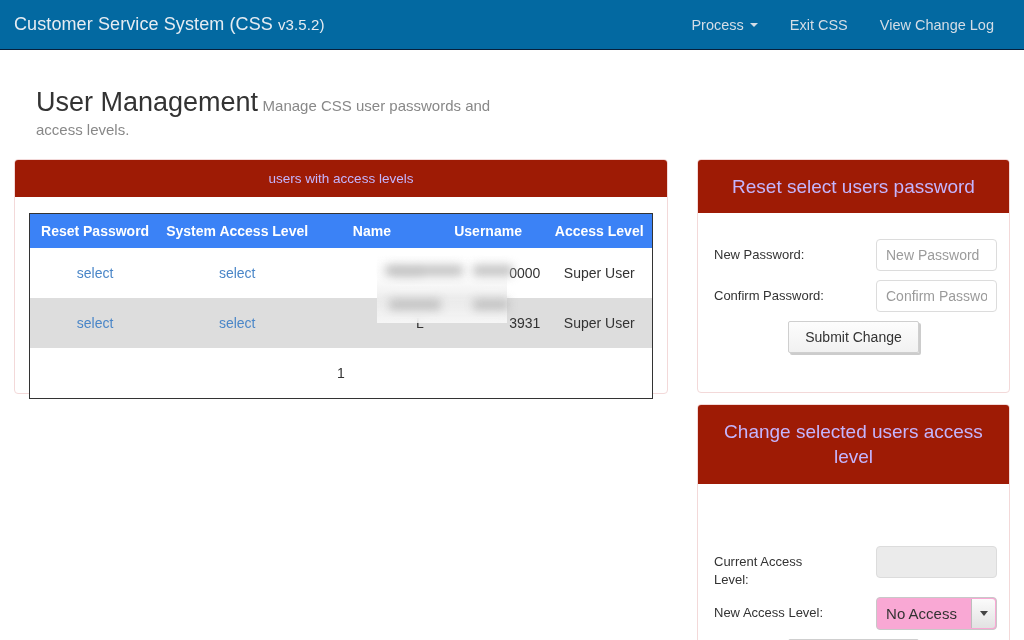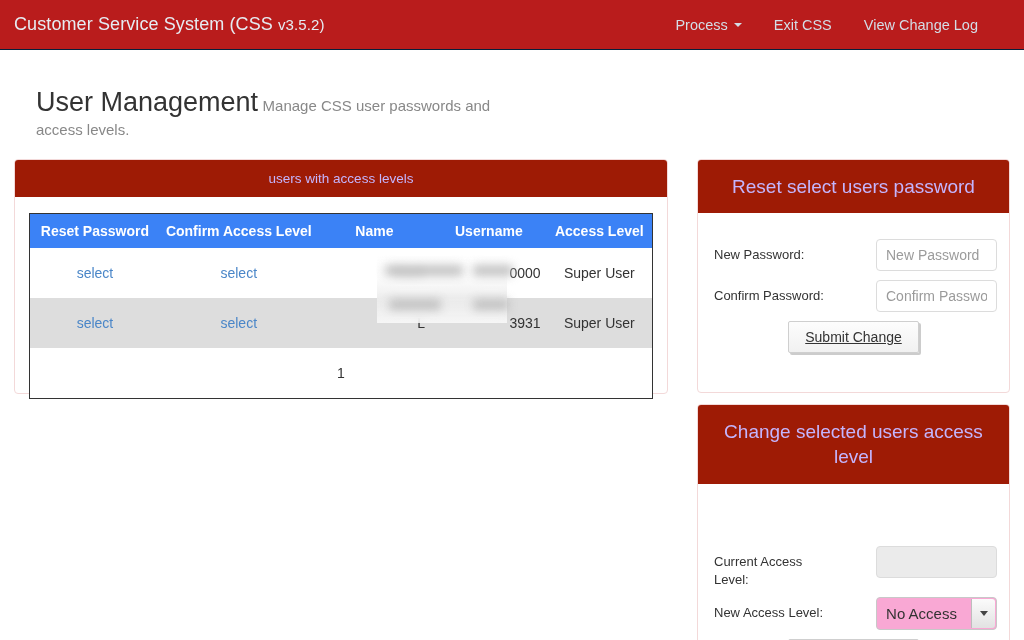--- a/index.html
+++ b/index.html
@@ -9,27 +9,27 @@
     height: 640px;
     overflow: hidden;
     background: #ffffff;
     font-family: "Liberation Sans", sans-serif;
     color: #333333;
   }
 
   
   .navbar {
     height: 50px;
-    background: #b91c1c;
+    background: #0369a1;
     border-bottom: 1px solid #06203c;
     display: flex;
     align-items: center;
     justify-content: space-between;
     box-sizing: border-box;
-    padding: 0 16px 0 14px;
+    padding: 0 0 0 14px;
     gap: 39px;
   }
   .brand {
     color: #e6ecf2;
     font-size: 18px;
     letter-spacing: 0.1px;
     white-space: nowrap;
   }
   .brand .ver {
     font-size: 15px;
@@ -273,21 +273,20 @@
     padding: 7px 16px;
     font-size: 14px;
     font-family: "Liberation Sans", sans-serif;
     color: #333333;
     background: linear-gradient(#fdfdfd, #f1f1f1);
     border: 1px solid #cfcfcf;
     border-radius: 2px;
     box-shadow: 2px 2px 0 rgba(0,0,0,0.20);
     cursor: pointer;
     white-space: nowrap;
-    text-decoration: underline;
   }
   .spacer-top { height: 14px; }
 </style>
 </head>
 <body>
 
 <div class="navbar">
   <div class="brand">
     <span>Customer Service System (CSS </span><span class="ver">v3.5.2)</span>
   </div>
@@ -315,21 +314,21 @@
   <div class="panel" id="users-panel">
     <div class="panel-heading panel-title-sm">
       <span>users with access levels</span>
     </div>
     <div class="panel-body">
       <div class="table-wrap">
         <table class="users">
           <thead>
             <tr>
               <th style="width:21%">Reset Password</th>
-              <th style="width:24%">Confirm Access Level</th>
+              <th style="width:24%">System Access Level</th>
               <th style="width:19%">Name</th>
               <th style="width:19%">Username</th>
               <th style="width:17%">Access Level</th>
             </tr>
           </thead>
           <tbody>
             <tr class="plain">
               <td><span class="rowlink">select</span></td>
               <td><span class="rowlink">select</span></td>
               <td style="text-align:right">Mark</td>

